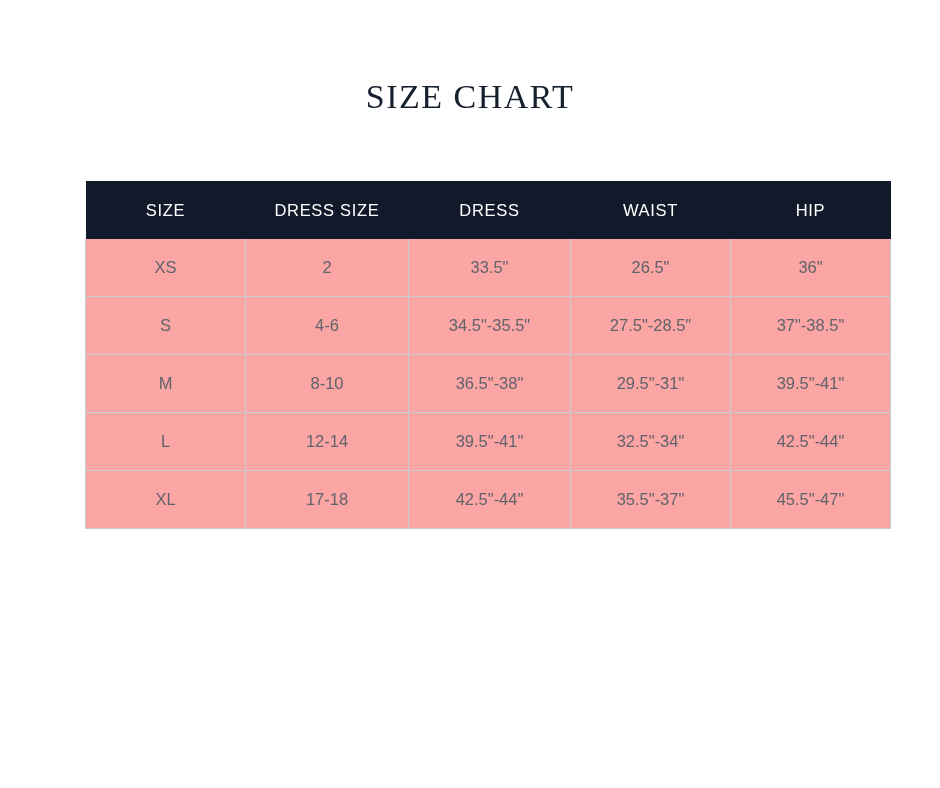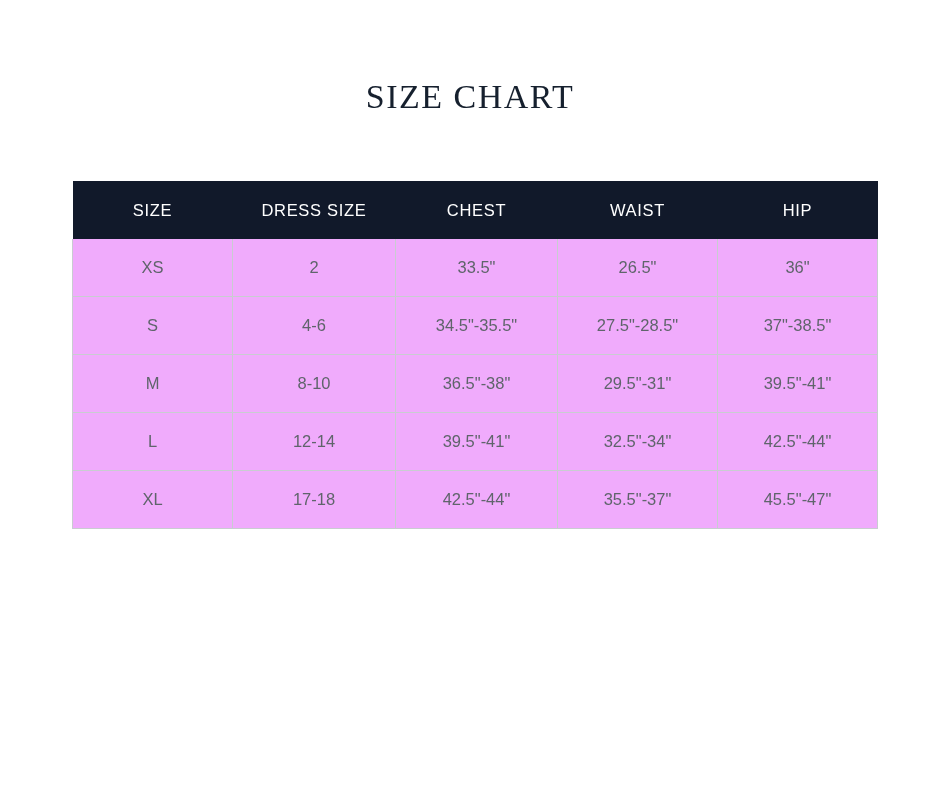--- a/index.html
+++ b/index.html
@@ -28,21 +28,21 @@
     text-align: center;
     font-family: "Liberation Serif", serif;
     font-size: 34px;
     letter-spacing: 1.5px;
     color: #16202e;
     font-weight: 400;
   }
   .table-wrap {
     position: absolute;
     top: 181px;
-    left: 72px;
+    left: 85px;
     width: 805px;
   }
   table.size-chart {
     border-collapse: collapse;
     width: 805px;
     table-layout: fixed;
   }
   table.size-chart thead th {
     background: #11192a;
     color: #ffffff;
@@ -56,21 +56,21 @@
   }
   table.size-chart tbody td {
     height: 57px;
     padding: 0;
     text-align: center;
     font-size: 16.5px;
     font-weight: 400;
     color: #5f646b;
     border-right: 1px solid #c9ccd1;
     border-bottom: 1px solid #c9ccd1;
-    background: #f0abfc;
+    background: #fca5a5;
   }
   table.size-chart tbody tr td:first-child {
     border-left: 1px solid #c9ccd1;
   }
   table.size-chart tbody tr:first-child td {
     border-top: none;
   }
   col.c0 { width: 160px; }
   col.c1 { width: 163px; }
   col.c2 { width: 162px; }
@@ -90,21 +90,21 @@
         <col class="c0">
           <col class="c1">
           <col class="c2">
           <col class="c3">
           <col class="c4">
       </colgroup>
       <thead>
         <tr>
           <th>SIZE</th>
           <th>DRESS SIZE</th>
-          <th>CHEST</th>
+          <th>DRESS</th>
           <th>WAIST</th>
           <th>HIP</th>
         </tr>
       </thead>
       <tbody>
         <tr>
           <td>XS</td>
           <td>2</td>
           <td>33.5"</td>
           <td>26.5"</td>

